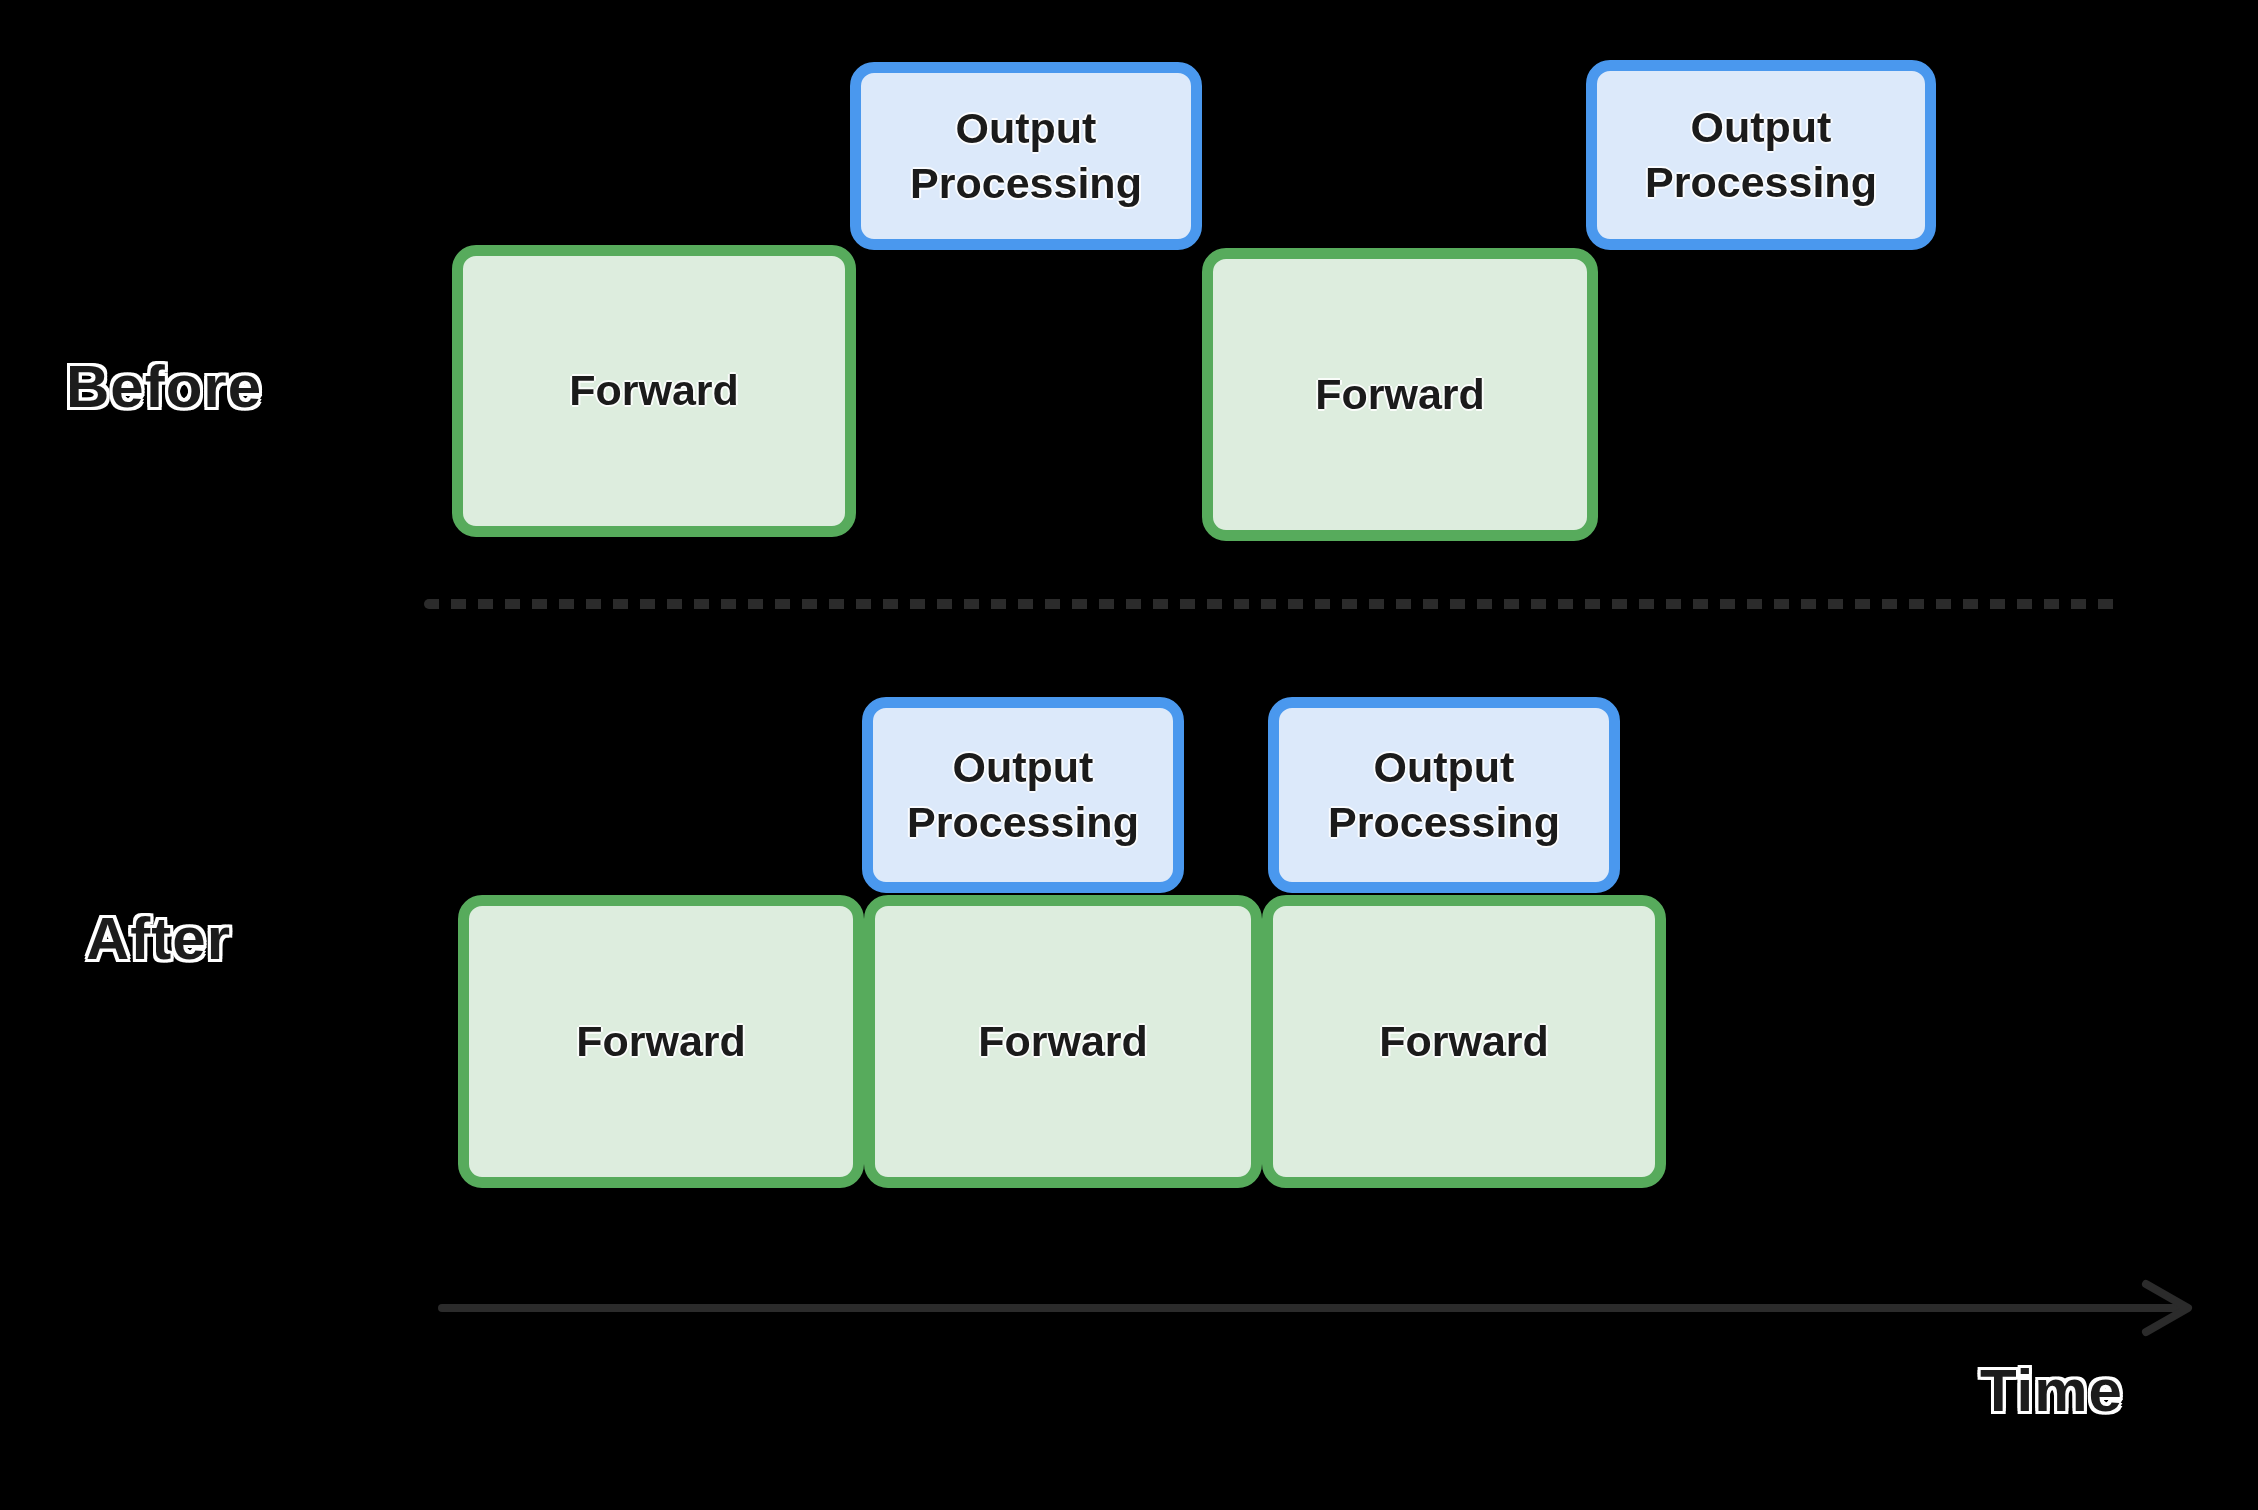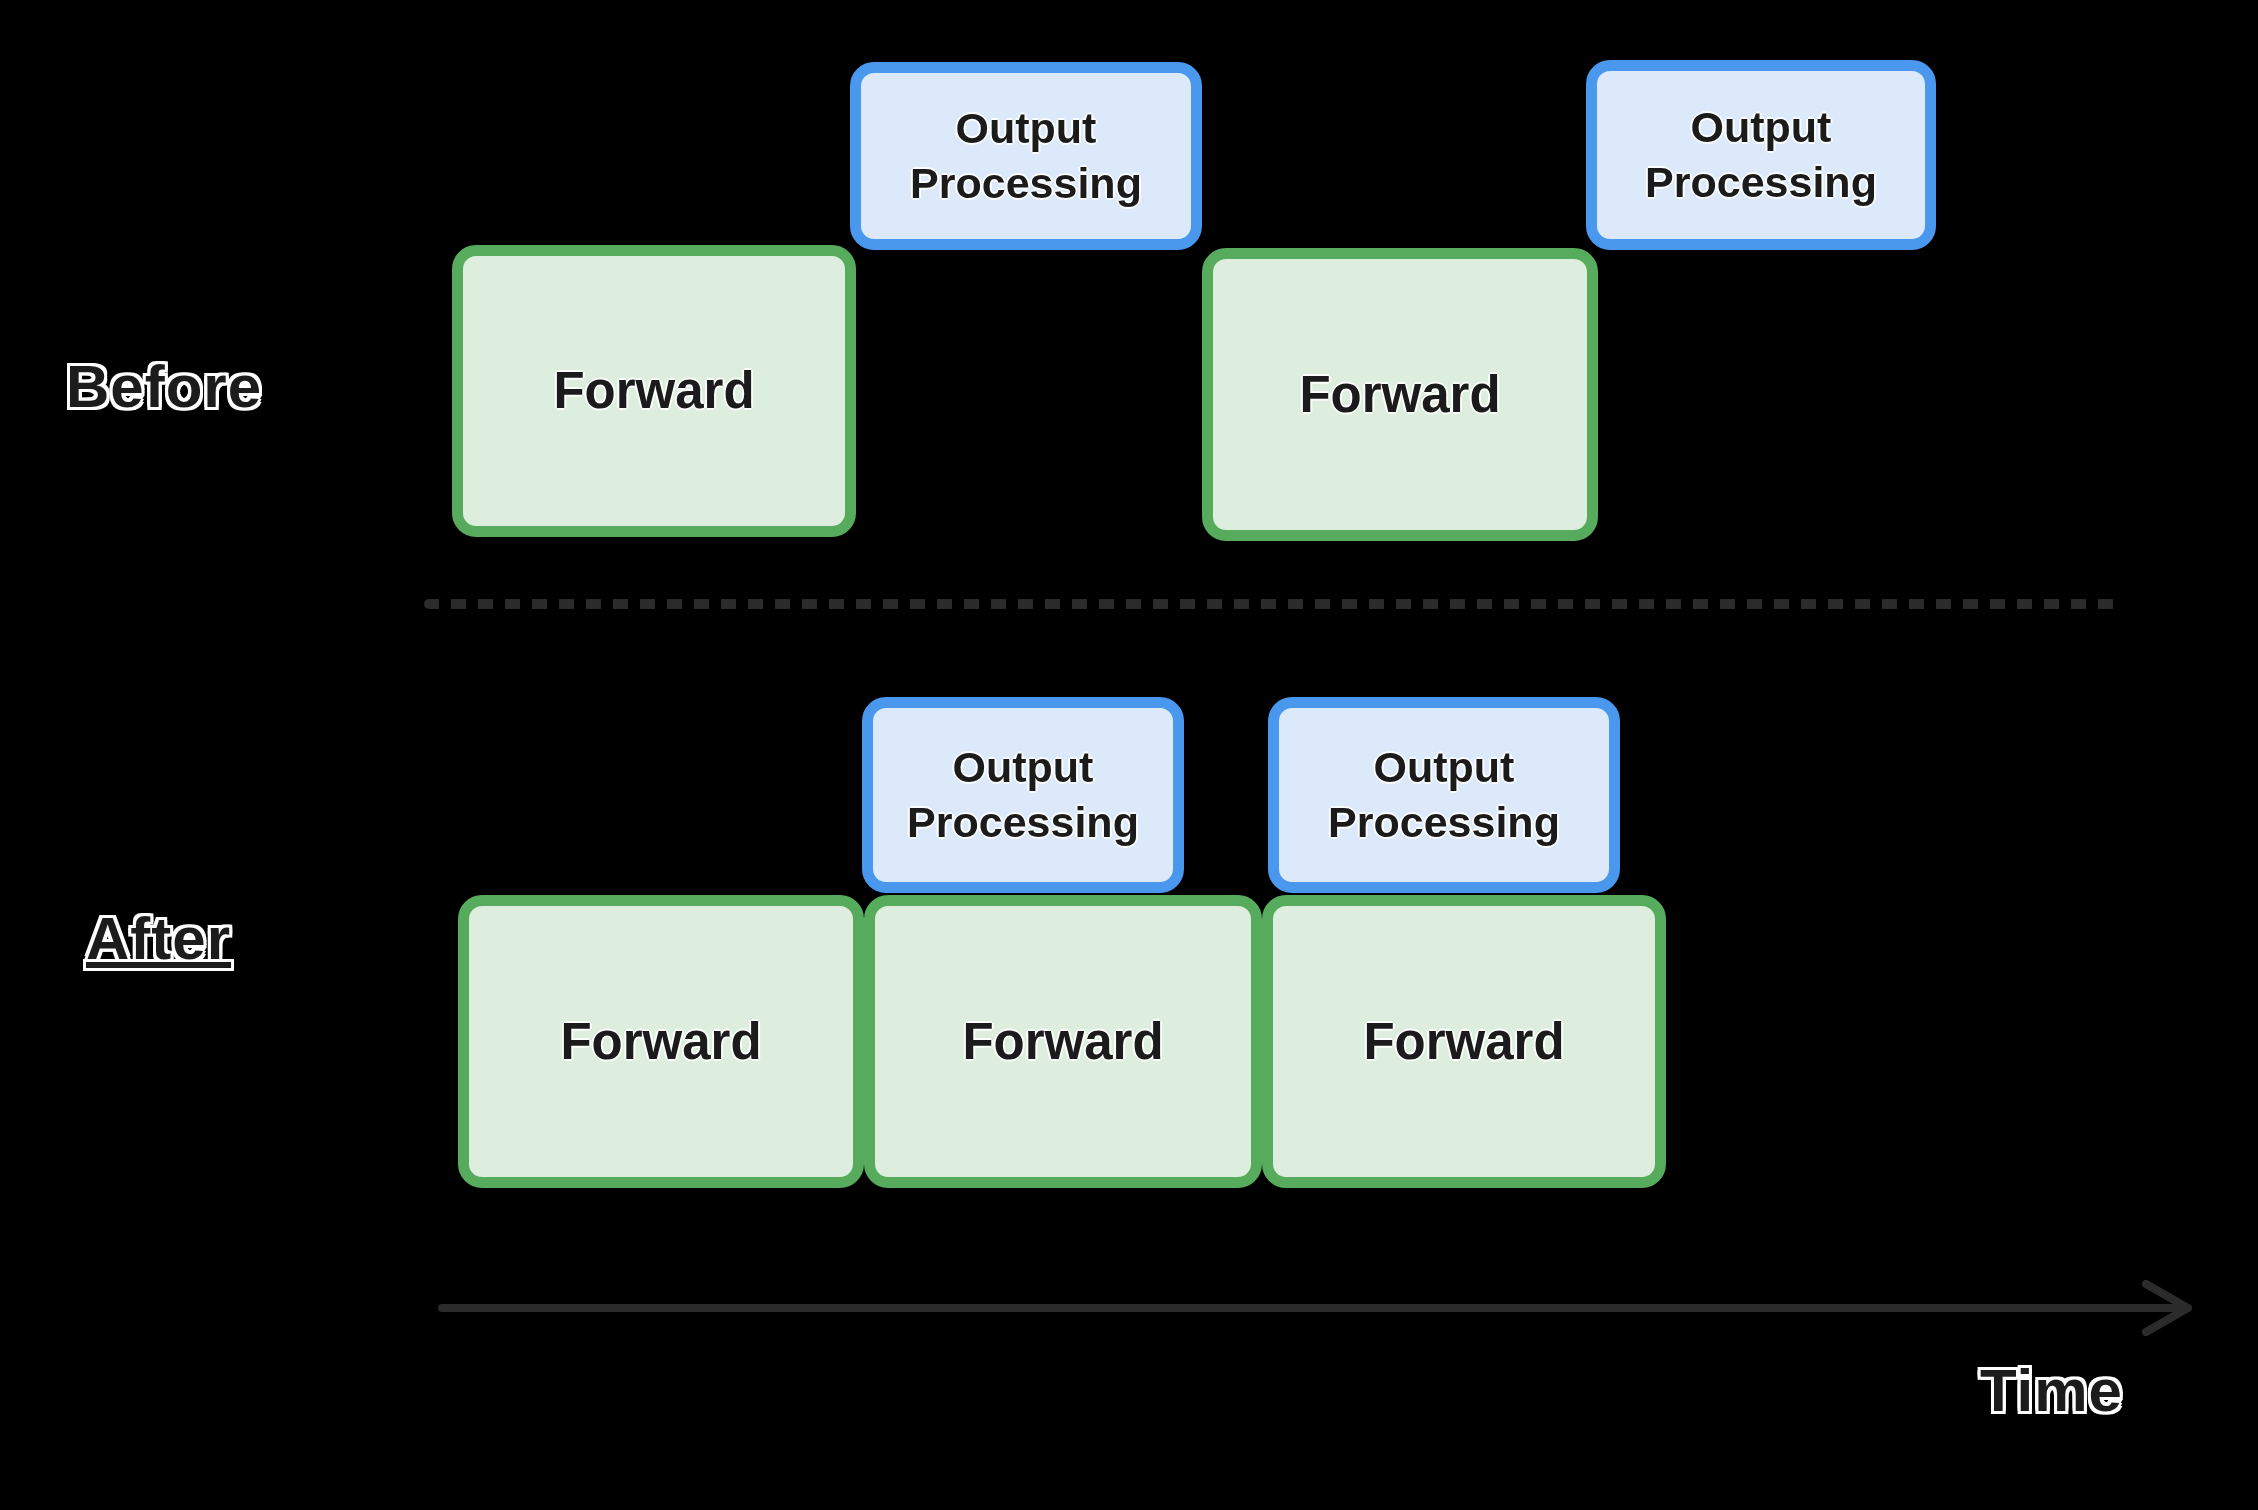--- a/index.html
+++ b/index.html
@@ -31,21 +31,21 @@
     line-height: 1.28;
     text-shadow:
       -2px 0 0 rgba(255,255,255,.85),
        2px 0 0 rgba(255,255,255,.85),
        0 -2px 0 rgba(255,255,255,.85),
        0  2px 0 rgba(255,255,255,.85);
   }
   .box.forward {
     background: var(--forward-fill, #ddedde);
     border: 11px solid var(--forward-border, #57ab5c);
-    font-size: 51px;
+    font-size: 43px;
   }
   .box.output {
     background: var(--output-fill, #dce9fa);
     border: 11px solid var(--output-border, #4a98ee);
     font-size: 43px;
     padding: 0 23px;
   }
   
   .side-label {
     position: absolute;
@@ -93,21 +93,21 @@
   <div class="box output" style="left:850px; top:62px; width:352px; height:188px;">
     <span class="box-label">Output Processing</span>
   </div>
 
   <div class="box output" style="left:1586px; top:60px; width:350px; height:190px;">
     <span class="box-label">Output Processing</span>
   </div>
 
   <div class="divider" style="left:424px; top:599px; width:1694px;"></div>
 
-  <div class="side-label" style="left:86px; top:909px;text-decoration:underline;">After</div>
+  <div class="side-label" style="left:86px; top:909px;">After</div>
 
   <div class="box output" style="left:862px; top:697px; width:322px; height:196px;">
     <span class="box-label">Output Processing</span>
   </div>
 
   <div class="box output" style="left:1268px; top:697px; width:352px; height:196px;">
     <span class="box-label">Output Processing</span>
   </div>
 
   <div class="box forward" style="left:458px; top:895px; width:406px; height:293px;">

